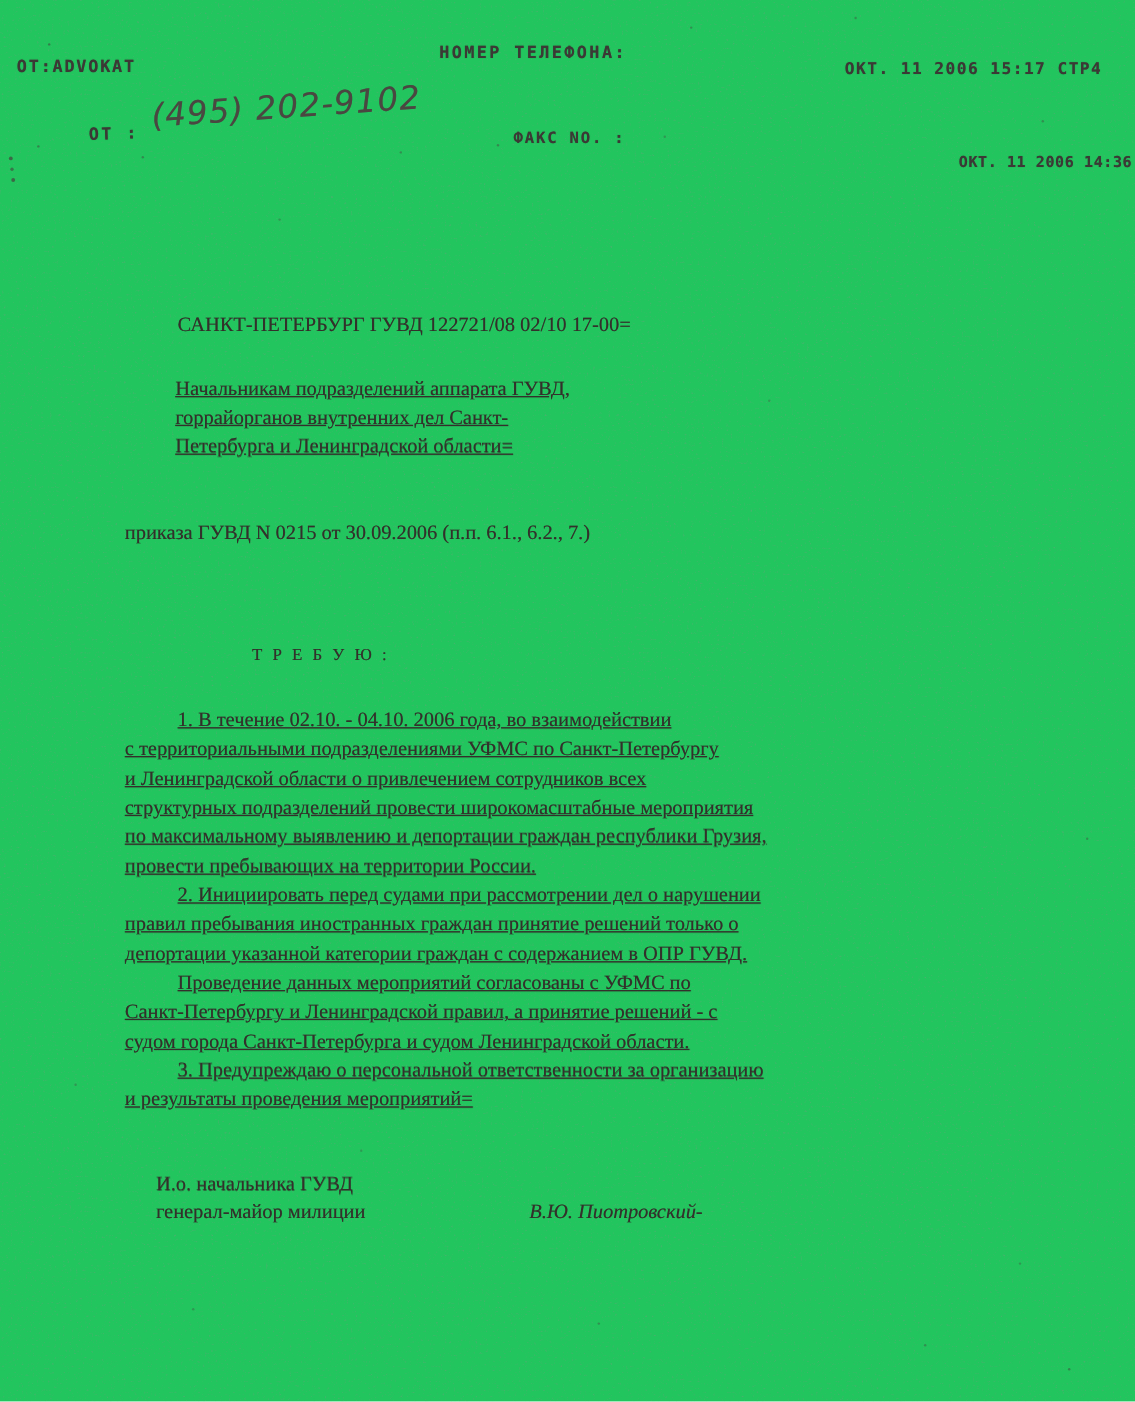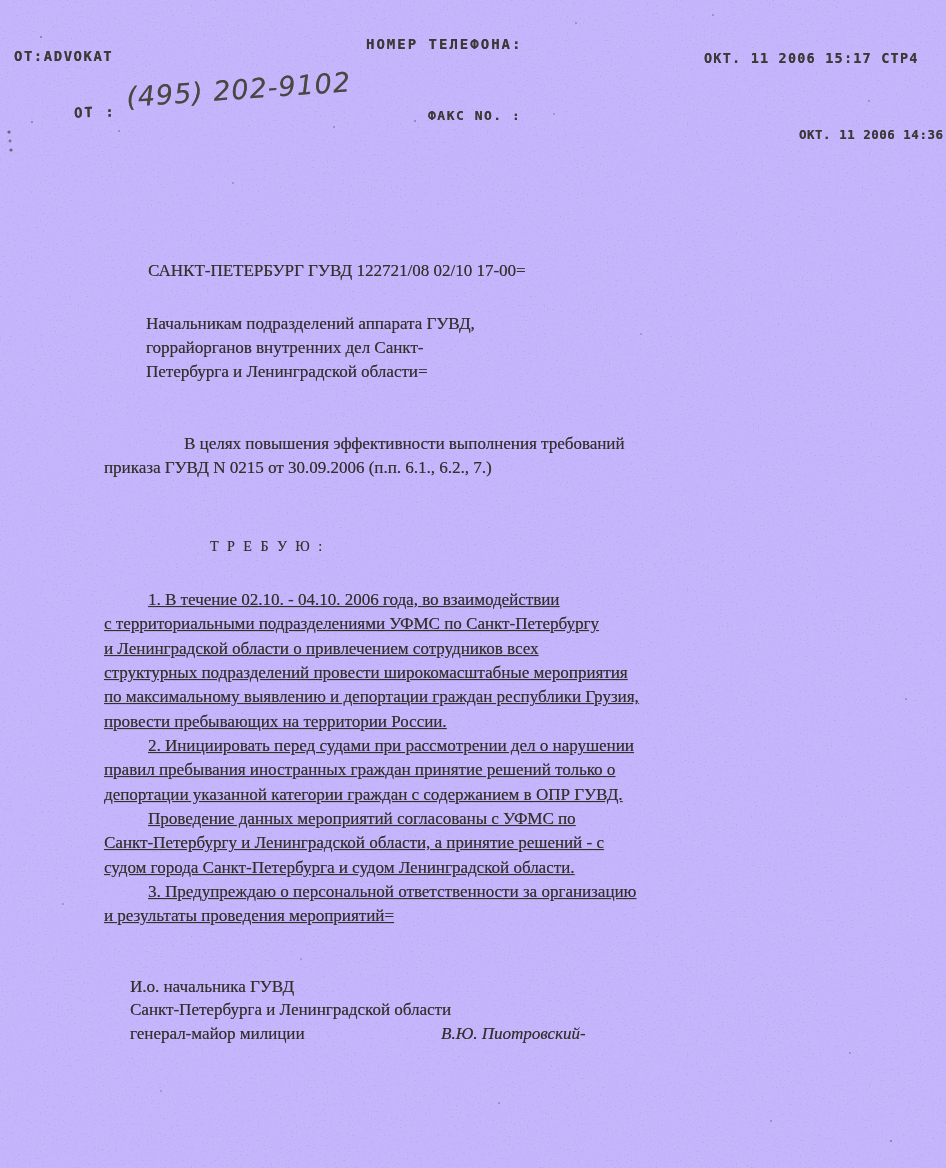--- a/index.html
+++ b/index.html
@@ -1,20 +1,20 @@
 <!DOCTYPE html>
 <html><head>
 <meta charset="utf-8">
 <style>
   html, body { margin: 0; padding: 0; background: #ffffff; }
   .page {
     position: relative;
     width: 946px;
     height: 1168px;
-    background: #c4b5fd;
+    background: #22c55e;
     overflow: hidden;
     font-family: "Liberation Serif", serif;
   }
   .noise {
     position: absolute;
     left: 0; top: 0;
     pointer-events: none;
   }
   .speckles {
     position: absolute;
@@ -77,21 +77,21 @@
   .doc {
     position: absolute;
     left: 0; top: 0;
     width: 100%; height: 100%;
     color: #33302b;
     font-size: 17px;
     text-shadow: 0.2px 0.2px 0.55px rgba(51,48,43,.6);
   }
   .abs { position: absolute; white-space: nowrap; }
   .ref-line   { left: 148px; top: 261px; }
-  .addressee  { left: 146px; top: 312px; line-height: 24px; }
+  .addressee  { left: 146px; top: 312px; line-height: 24px; text-decoration: underline; }
   .intro      { left: 104px; top: 432px; line-height: 23.5px; }
   .intro .indent { text-indent: 80px; }
   .demand     { left: 210px; top: 523px; font-size: 14px; letter-spacing: 2.5px; margin-top: 16px; }
   .bodytext   { left: 104px; top: 588px; line-height: 24.35px; text-decoration: underline; }
   .bodytext .indent { text-indent: 44px; }
   .signature  { left: 130px; top: 975px; line-height: 23.3px; }
   .sig-row    { position: relative; }
   .sig-name   { position: absolute; left: 311px; top: 0; font-style: italic; }
   .line { white-space: nowrap; }
 </style>
@@ -131,47 +131,45 @@
 
     <div class="abs addressee">
 
     <div class="line">Начальникам подразделений аппарата ГУВД,</div>
         <div class="line">горрайорганов внутренних дел Санкт-</div>
         <div class="line">Петербурга и Ленинградской области=</div>
       </div>
 
     <div class="abs intro">
 
-    <div class="line indent">В целях повышения эффективности выполнения требований</div>
         <div class="line">приказа ГУВД N 0215 от 30.09.2006 (п.п. 6.1., 6.2., 7.)</div>
       </div>
 
     <div class="abs demand">Т Р Е Б У Ю :</div>
 
     <div class="abs bodytext">
 
     <div class="line indent">1. В течение 02.10. - 04.10. 2006 года, во взаимодействии</div>
         <div class="line">с территориальными подразделениями УФМС по Санкт-Петербургу</div>
         <div class="line">и Ленинградской области о привлечением сотрудников всех</div>
         <div class="line">структурных подразделений провести широкомасштабные мероприятия</div>
         <div class="line">по максимальному выявлению и депортации граждан республики Грузия,</div>
         <div class="line">провести пребывающих на территории России.</div>
         <div class="line indent">2. Инициировать перед судами при рассмотрении дел о нарушении</div>
         <div class="line">правил пребывания иностранных граждан принятие решений только о</div>
         <div class="line">депортации указанной категории граждан с содержанием в ОПР ГУВД.</div>
         <div class="line indent">Проведение данных мероприятий согласованы с УФМС по</div>
-        <div class="line">Санкт-Петербургу и Ленинградской области, а принятие решений - с</div>
+        <div class="line">Санкт-Петербургу и Ленинградской правил, а принятие решений - с</div>
         <div class="line">судом города Санкт-Петербурга и судом Ленинградской области.</div>
         <div class="line indent">3. Предупреждаю о персональной ответственности за организацию</div>
         <div class="line">и результаты проведения мероприятий=</div>
       </div>
 
     <div class="abs signature">
       <div class="line">И.о. начальника ГУВД</div>
-      <div class="line">Санкт-Петербурга и Ленинградской области</div>
       <div class="line sig-row">
         <span>генерал-майор милиции</span>
         <span class="sig-name">В.Ю. Пиотровский-</span>
       </div>
     </div>
 
   </main>
 </div>
 
 </body></html>

